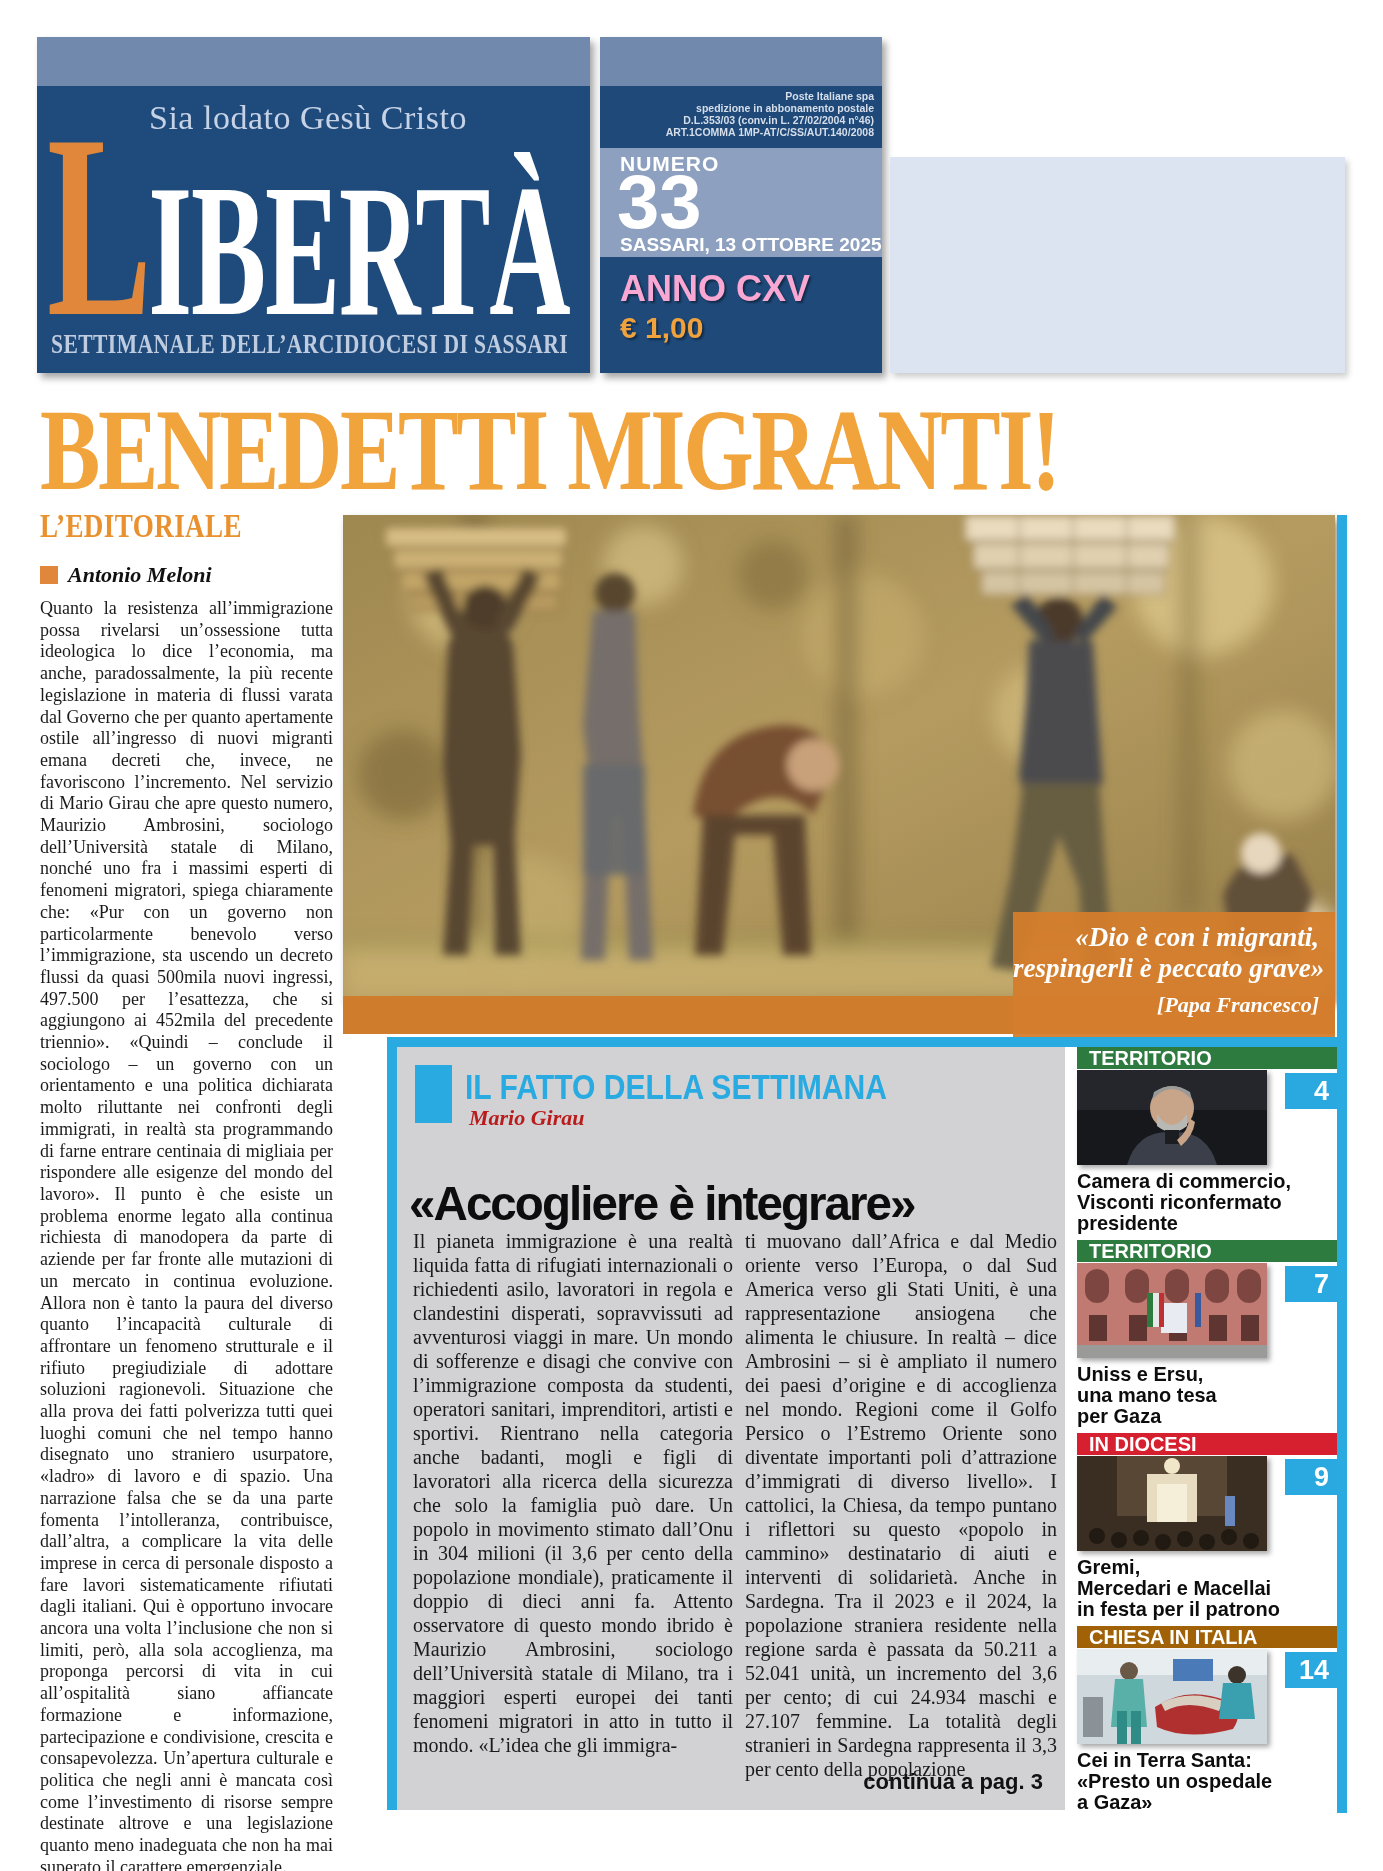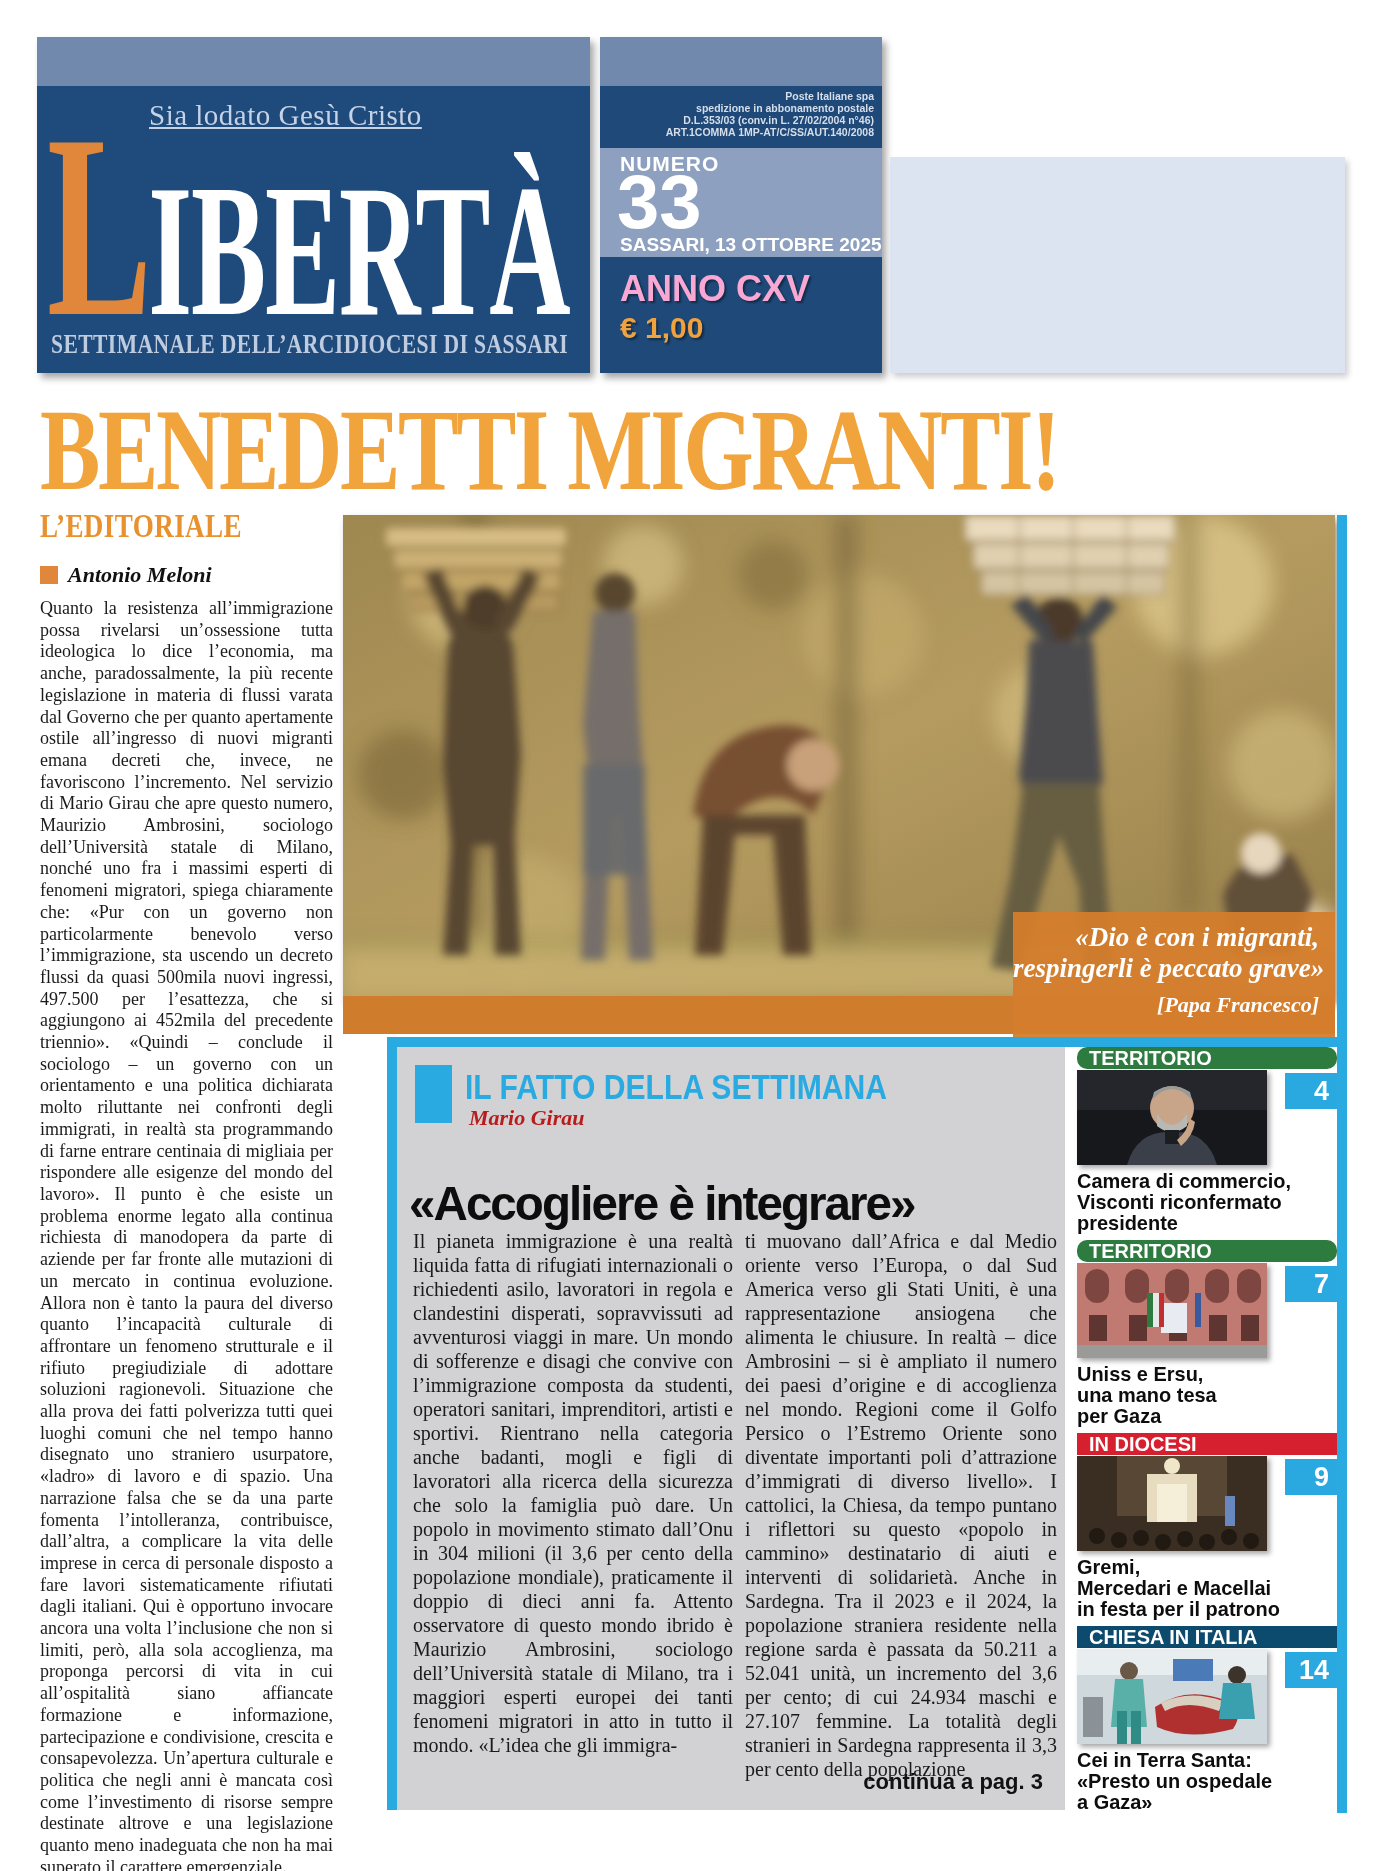--- a/index.html
+++ b/index.html
@@ -7,21 +7,21 @@
         font-family:"Liberation Sans",sans-serif;}
   .abs{position:absolute;}
 
   
   .mast-left{left:37px;top:37px;width:553px;height:336px;background:#1f4b7c;
              box-shadow:4px 5px 7px rgba(0,0,0,.35);}
   .mast-mid{left:600px;top:37px;width:282px;height:336px;background:#1e4979;
             box-shadow:4px 5px 7px rgba(0,0,0,.35);}
   .topband{position:absolute;left:0;top:0;width:100%;height:49px;background:#7089ad;}
   .motto{position:absolute;left:112px;top:62px;width:330px;color:#c6d2e6;
-         font-family:"Liberation Serif",serif;font-size:29px;letter-spacing:.5px;text-decoration:underline;}
+         font-family:"Liberation Serif",serif;font-size:34px;letter-spacing:.5px;}
   .mast-title{position:absolute;left:10px;top:58px;white-space:nowrap;
               transform:scaleX(.60);transform-origin:left top;
               font-family:"Liberation Serif",serif;font-weight:bold;line-height:1;}
   .mast-title .big-l{font-size:262px;color:#e0873b;letter-spacing:-6px;}
   .mast-title .rest{font-size:188px;color:#ffffff;letter-spacing:-2px;}
   .mast-sub{position:absolute;left:14px;top:292px;color:#bfccdf;white-space:nowrap;
             font-family:"Liberation Serif",serif;font-weight:bold;font-size:27px;
             transform:scaleX(.80);transform-origin:left top;letter-spacing:.5px;}
   .postal{position:absolute;right:8px;top:53px;text-align:right;color:#d6deea;
           font-size:10.5px;font-weight:bold;line-height:12px;}
@@ -93,23 +93,23 @@
   .col1{left:16px;width:320px;}
   .col2{left:348px;width:312px;}
   .continua{position:absolute;right:22px;top:722px;font-weight:bold;font-size:22px;color:#111;}
 
   
   .sidebar{left:1077px;top:1047px;width:260px;height:770px;}
   .sb-item{position:relative;margin-bottom:7px;}
   .sb-head{height:22px;color:#fff;font-weight:bold;font-size:21px;line-height:22px;
            padding-left:12px;white-space:nowrap;}
   .sb-head span{display:inline-block;transform:scaleX(.95);transform-origin:left center;}
-  .c-green{background:#2e7b40;border-radius:10px;}
+  .c-green{background:#2e7b40;}
   .c-red{background:#d6202f;}
-  .c-blue{background:#0c4a6e;}
+  .c-blue{background:#a16207;}
   .sb-photo{width:190px;height:95px;margin-top:1px;box-shadow:3px 3px 5px rgba(0,0,0,.35);
             overflow:hidden;}
   .sb-badge{position:absolute;right:0;width:52px;height:36px;background:#2aa9e1;
             color:#fff;font-weight:bold;font-size:27px;line-height:36px;text-align:right;
             padding-right:8px;box-sizing:border-box;}
   .sb-cap{margin-top:5px;font-weight:bold;font-size:21px;line-height:21px;color:#0d0d0d;
           white-space:pre-line;transform:scaleX(.95);transform-origin:left top;width:274px;} 
 </style>
 </head>
 <body>

